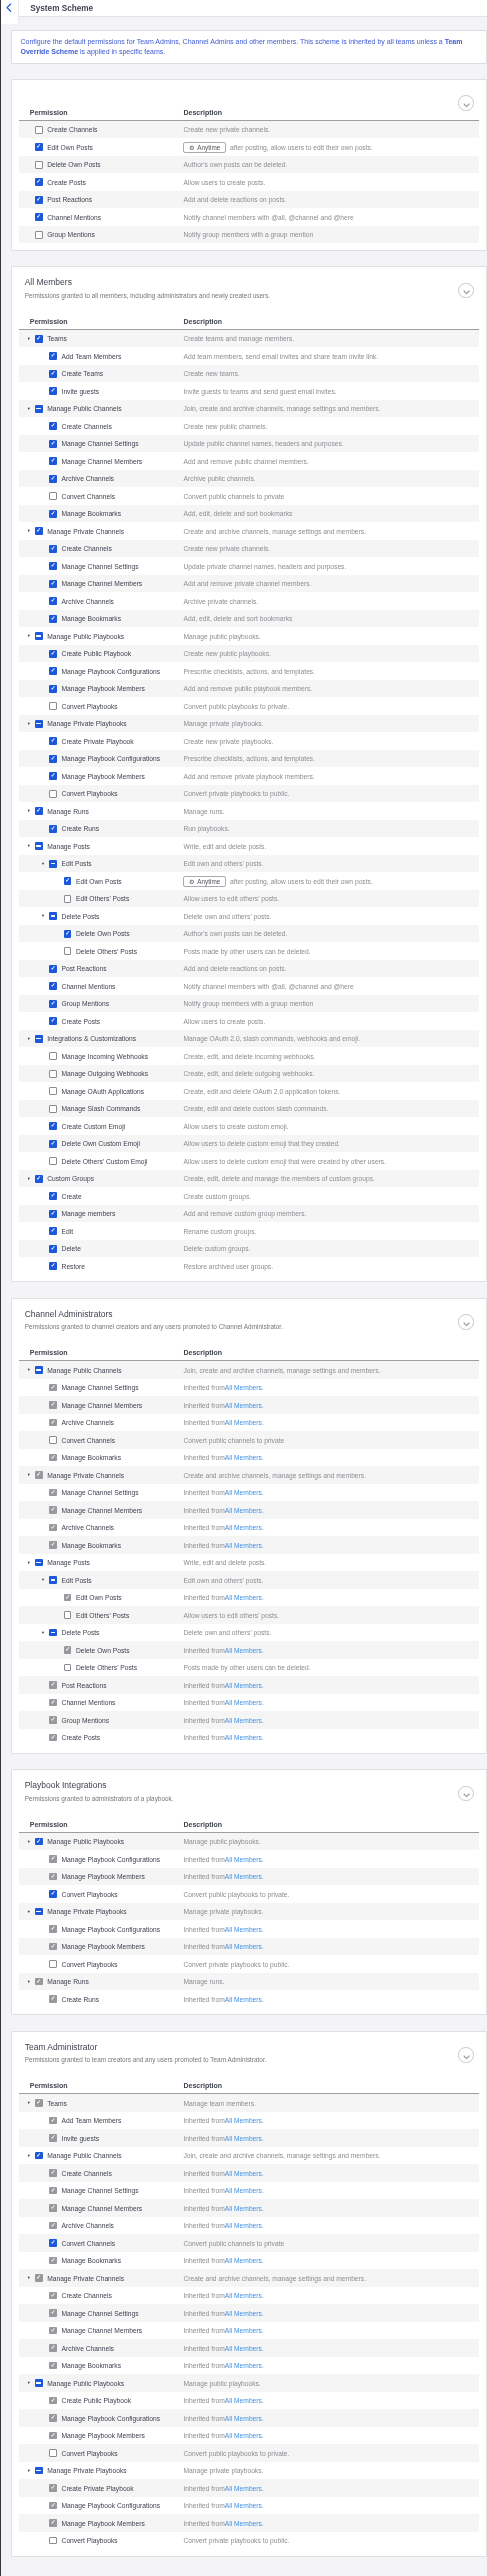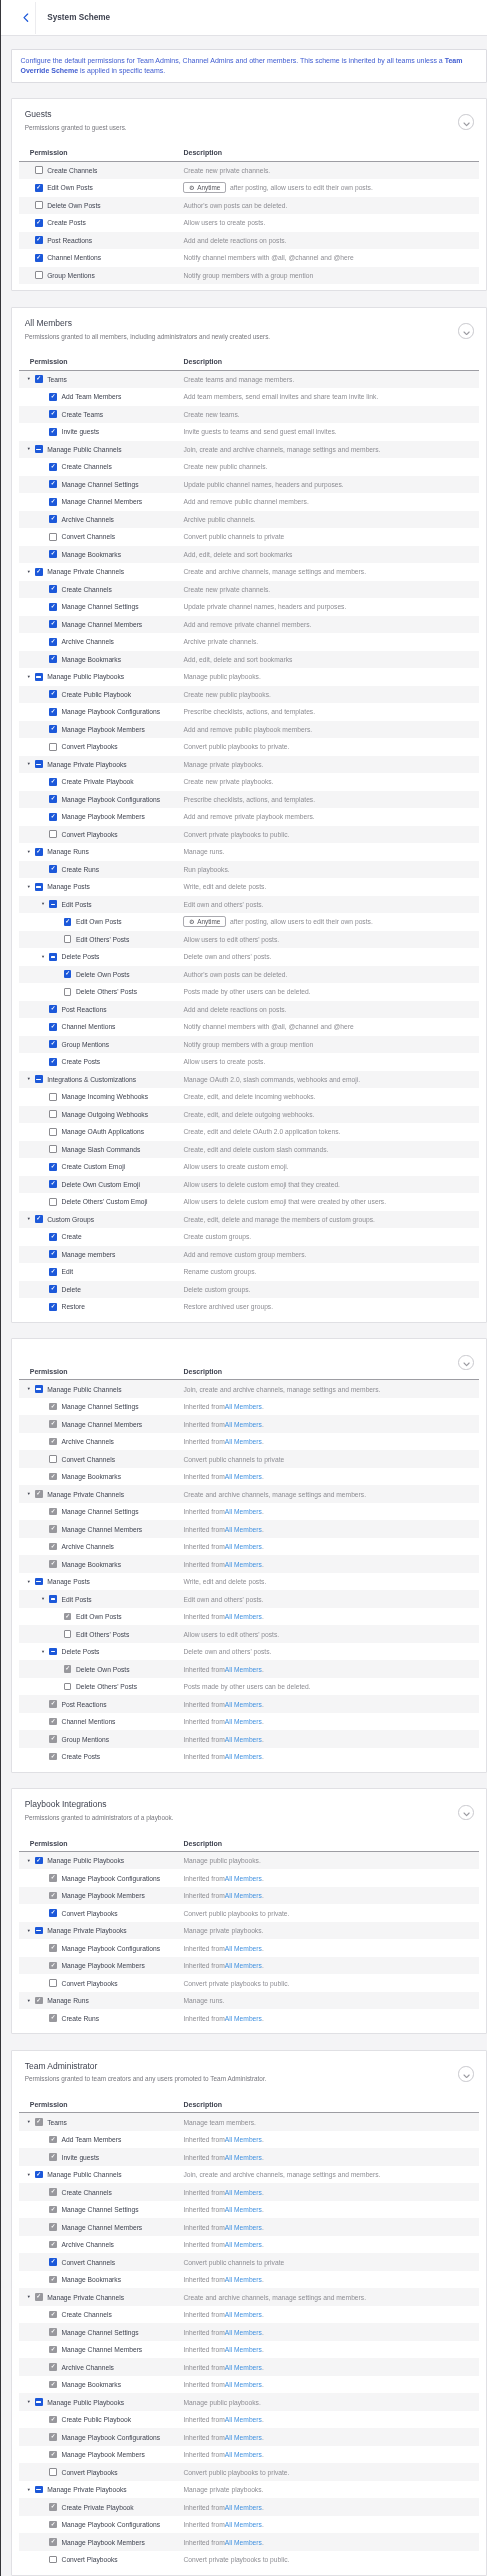--- a/index.html
+++ b/index.html
@@ -9,22 +9,22 @@
     background:#f4f4f6;
     color:#3f4350;
     position:relative;
     min-height:4024px;
     overflow:hidden;
   }
   .left-edge { position:absolute; left:0; top:0; width:1px; height:4024px; background:#36363a; z-index:5; }
 
   
   .top-header {
-    height:36px; background:#fff; border-bottom:0.5px solid #e2e2e6;
-    display:flex; align-items:center; position:relative;padding-left:17px;
+    height:17px; background:#fff; border-bottom:0.5px solid #e2e2e6;
+    display:flex; align-items:center; position:relative;
   }
   .back-cell {
     width:19px; height:32px; display:flex; align-items:center; justify-content:center;
     border-right:0.5px solid #ececef; cursor:pointer; background:#fff;
   }
   .back-cell svg { display:block; }
   .page-title { font-size:8.2px; font-weight:600; color:#3f4350; margin-left:11.3px; }
 
   .content { padding:13.4px 1px 20.6px 11.3px; }
 
@@ -108,24 +108,20 @@
     </span>
   </div>
   <h1 class="page-title">System Scheme</h1>
 </header>
 
 <div class="content">
   <div class="banner"><span>Configure the default permissions for Team Admins, Channel Admins and other members. This scheme is inherited by all teams unless a </span><a>Team Override Scheme</a><span> is applied in specific teams.</span></div>
 
   <div id="sections">
       <section class="card">
-        <div class="card-head">
-          <h2>Guests</h2>
-          <p>Permissions granted to guest users.</p>
-        </div>
         <button class="collapse-btn">
           <span><svg width="7.2" height="4.6" viewBox="0 0 14 9">
               <polyline points="2,2 7,7 12,2" fill="none" stroke="#9a9aa0" stroke-width="2.2" stroke-linecap="round" stroke-linejoin="round"></polyline>
             </svg></span>
         </button>
         <div class="tbl">
           <div class="thead">
             <span class="h-perm">Permission</span>
             <span class="h-desc">Description</span>
           </div>
@@ -764,20 +760,24 @@
                 <span class="plabel">Restore</span>
               </div>
               <div class="desc">
                 <span>Restore archived user groups.</span>
               </div>
             </div>
           </div>
         </div>
       </section>
       <section class="card">
+        <div class="card-head">
+          <h2>Channel Administrators</h2>
+          <p>Permissions granted to channel creators and any users promoted to Channel Administrator.</p>
+        </div>
         <button class="collapse-btn">
           <span><svg width="7.2" height="4.6" viewBox="0 0 14 9">
               <polyline points="2,2 7,7 12,2" fill="none" stroke="#9a9aa0" stroke-width="2.2" stroke-linecap="round" stroke-linejoin="round"></polyline>
             </svg></span>
         </button>
         <div class="tbl">
           <div class="thead">
             <span class="h-perm">Permission</span>
             <span class="h-desc">Description</span>
           </div>

